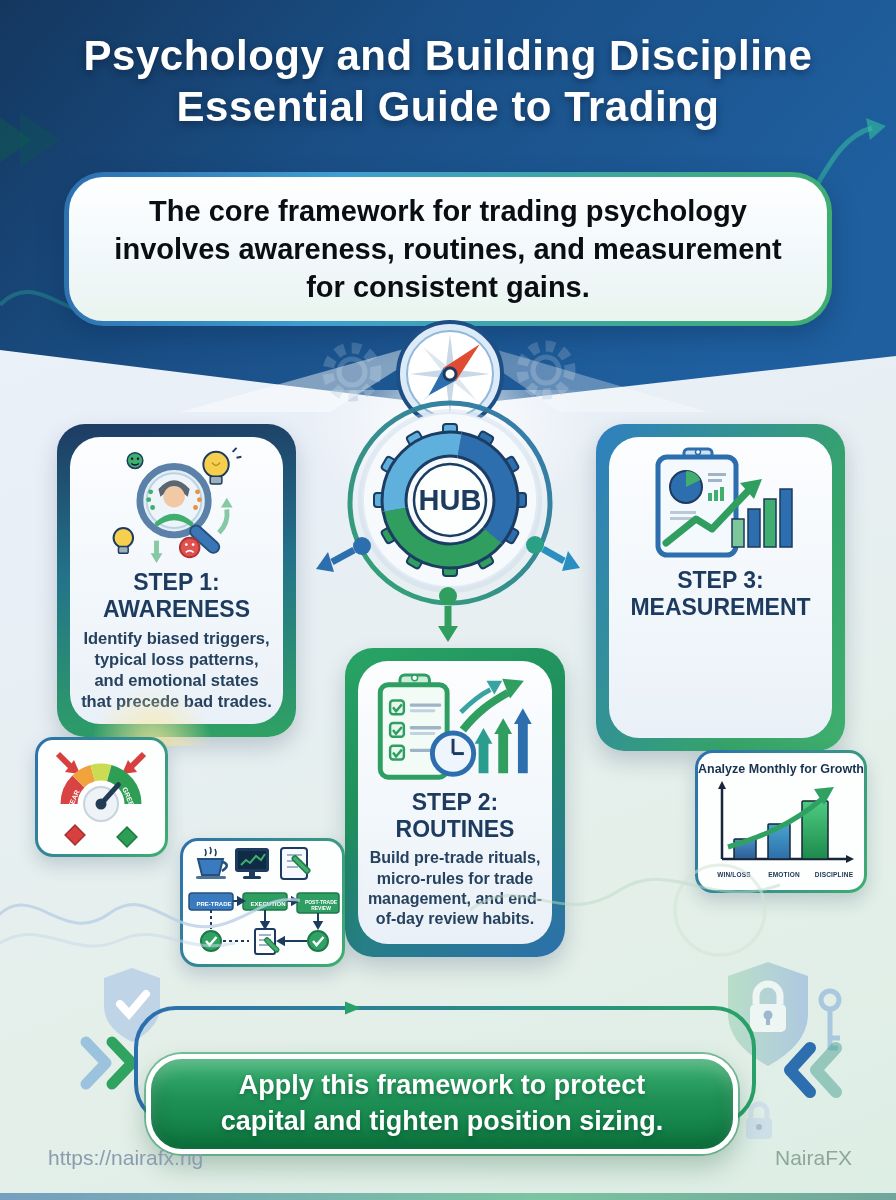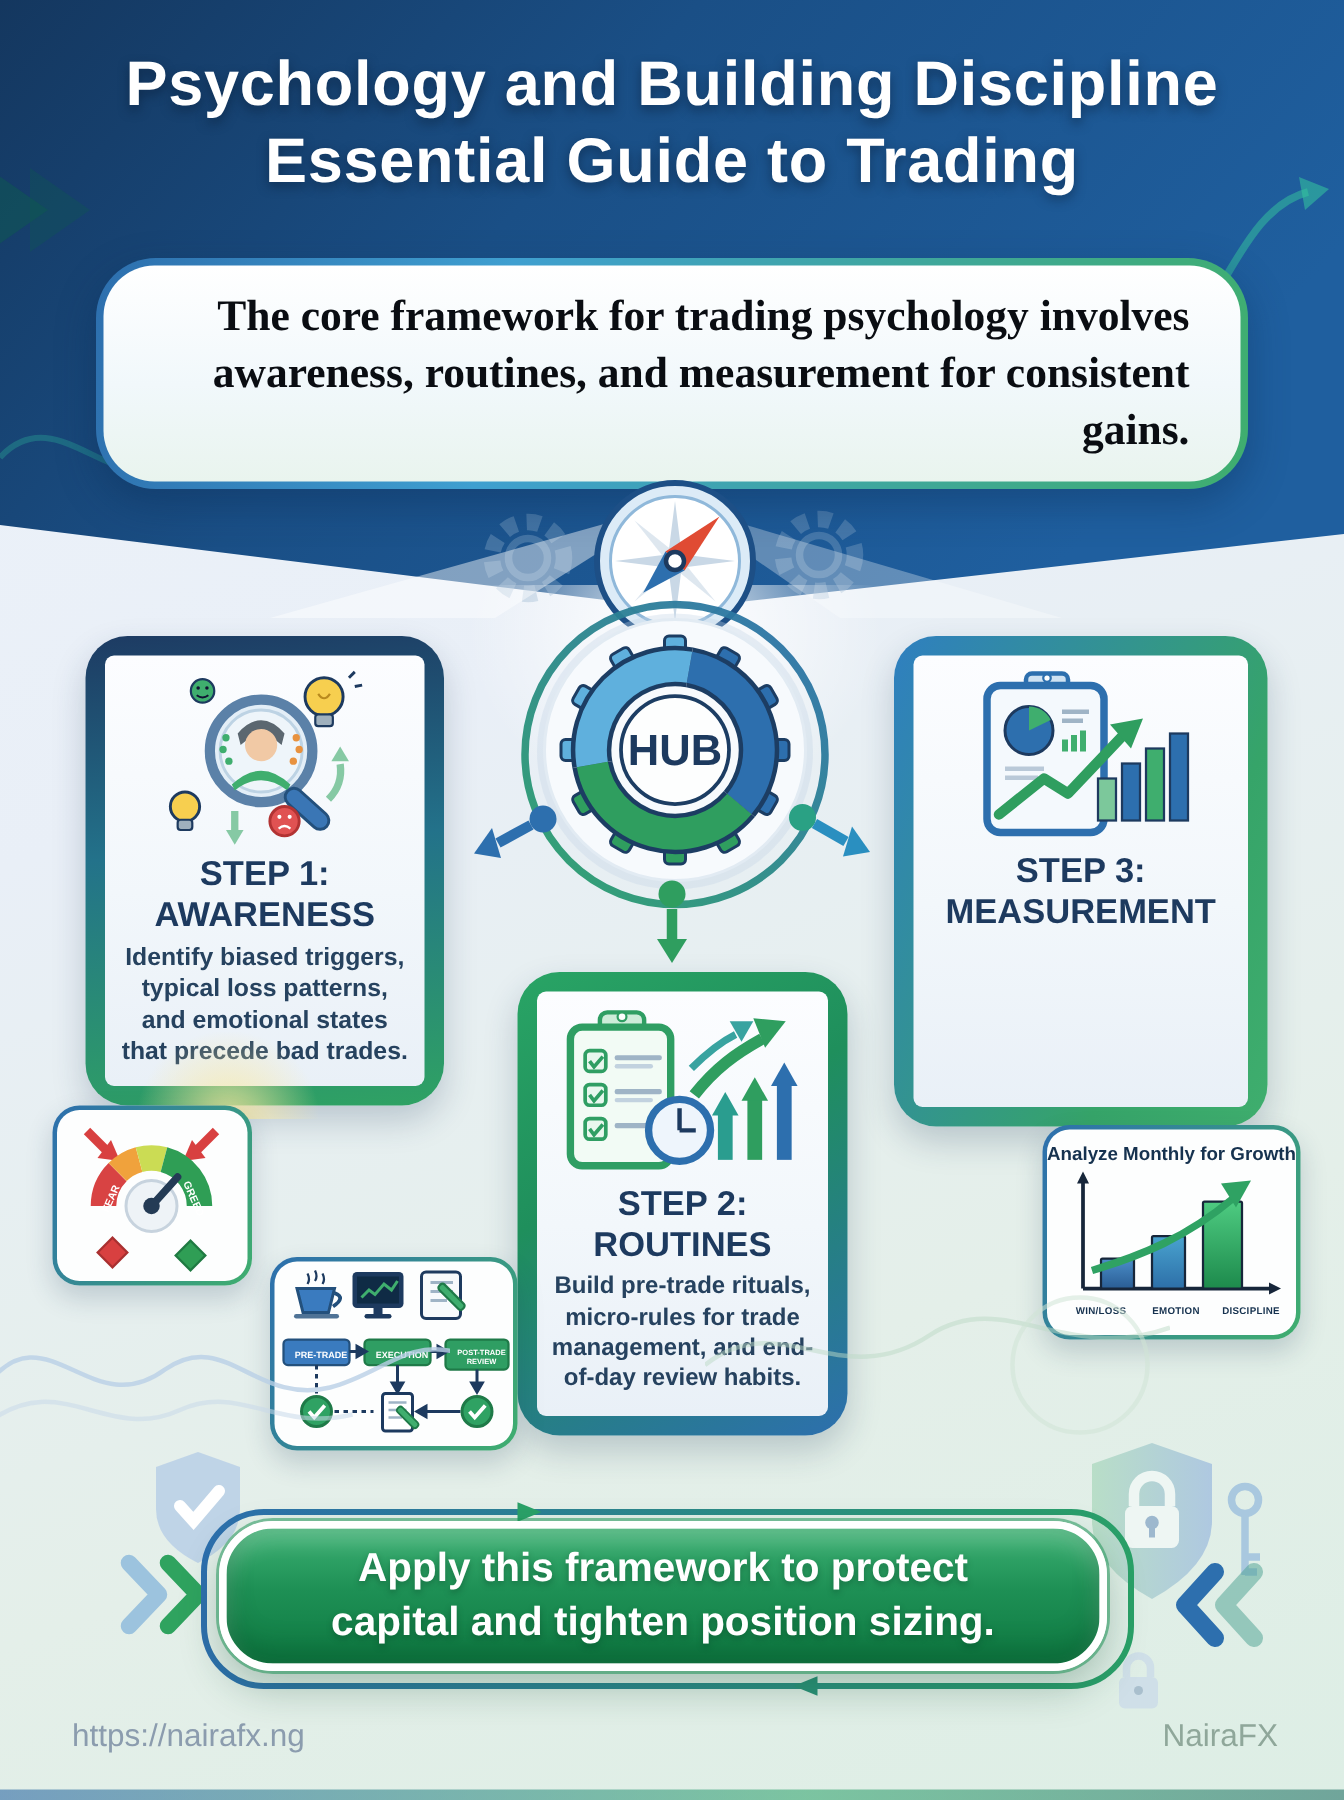--- a/index.html
+++ b/index.html
@@ -12,32 +12,32 @@
   .hdr-svg{left:0;top:0;}
   .title{left:0;top:30px;width:896px;text-align:center;color:#ffffff;
     font-size:42px;font-weight:800;line-height:1.22;letter-spacing:.5px;
     text-shadow:0 3px 7px rgba(8,25,50,.5);}
   .sub-wrap{left:64px;top:172px;width:768px;height:154px;border-radius:40px;
     background:linear-gradient(100deg,#2d6fae 0%,#3f9fd0 35%,#3fae6e 100%);
     padding:5px;box-sizing:border-box;box-shadow:0 10px 26px rgba(10,40,80,.35);}
   .sub-inner{width:100%;height:100%;border-radius:34px;
     background:linear-gradient(180deg,#ffffff 0%,#f1f8fb 55%,#e9f4ee 100%);
     display:flex;align-items:center;justify-content:center;}
-  .sub-text{width:690px;text-align:right;color:#0a0d12;font-size:29px;
-    font-weight:800;line-height:1.32;font-family:Liberation Serif, serif;}
+  .sub-text{width:690px;text-align:center;color:#0a0d12;font-size:29px;
+    font-weight:800;line-height:1.32;}
 
   
   .glow{left:310px;top:390px;width:280px;height:150px;
     background:radial-gradient(ellipse at 50% 20%,rgba(255,255,255,.95),rgba(255,255,255,0) 70%);}
   .compass-svg{left:394px;top:318px;}
   .hub-svg{left:292px;top:350px;}
 
   
   .card{box-sizing:border-box;border-radius:28px;padding:13px;box-shadow:0 10px 22px rgba(30,60,90,.22);}
-  .card-inner{width:100%;height:100%;border-radius:6px;box-sizing:border-box;
+  .card-inner{width:100%;height:100%;border-radius:30px;box-sizing:border-box;
     background:linear-gradient(180deg,#fcfdff 0%,#f2f7fb 55%,#e9f0f7 100%);
     display:flex;flex-direction:column;align-items:center;padding:8px 4px;}
   .card1{left:57px;top:424px;width:239px;height:313px;
     background:linear-gradient(175deg,#1d3b63 0%,#23728a 45%,#2fa263 100%);}
   .card2{left:345px;top:648px;width:220px;height:309px;
     background:linear-gradient(150deg,#29a465 0%,#1f8f5c 40%,#2d6fae 100%);}
   .card3{left:596px;top:424px;width:249px;height:327px;
     background:linear-gradient(115deg,#2f7fc0 0%,#36a469 70%,#3fae6e 100%);}
   .step-title{text-align:center;color:#1d3a5f;font-size:23px;font-weight:800;line-height:1.16;margin-top:2px;}
   .step-body{text-align:center;color:#26425f;font-size:16.5px;font-weight:600;line-height:1.26;margin-top:6px;padding:0 4px;}
@@ -57,21 +57,21 @@
   .fl3{left:117px;top:55px;width:42px;height:20px;font-size:5px;}
   .chart-title{position:absolute;left:0;top:9px;width:100%;text-align:center;
     color:#16324f;font-size:12.5px;font-weight:800;}
   .chart-svg{position:absolute;left:8px;top:26px;}
   .chart-labels{position:absolute;left:8px;top:118px;width:156px;display:flex;}
   .chart-labels span{color:#16324f;font-size:6.5px;font-weight:800;text-align:center;letter-spacing:.2px;}
   .cl1{width:56px;} .cl2{width:44px;} .cl3{width:56px;}
 
   
   .loop-svg{left:126px;top:1000px;}
-  .banner{left:146px;top:1014px;width:592px;height:100px;border-radius:36px;box-sizing:border-box;
+  .banner{left:146px;top:1054px;width:592px;height:100px;border-radius:36px;box-sizing:border-box;
     background:linear-gradient(180deg,#3db173 0%,#1e9055 45%,#0e7a42 100%);
     border:5px solid #ffffff;box-shadow:0 0 0 2px rgba(32,150,90,.55),0 12px 26px rgba(20,80,50,.28),
       inset 0 -10px 18px rgba(0,60,30,.28),inset 0 8px 14px rgba(255,255,255,.22);
     display:flex;flex-direction:column;align-items:center;justify-content:center;}
   .banner div{color:#ffffff;font-size:27px;font-weight:800;line-height:1.32;
     text-shadow:0 2px 4px rgba(8,60,35,.4);}
 
   
   .foot-left{left:48px;top:1146px;color:#8b9cae;font-size:21px;}
   .foot-right{right:44px;top:1146px;color:#8fa79a;font-size:21px;text-align:right;}

